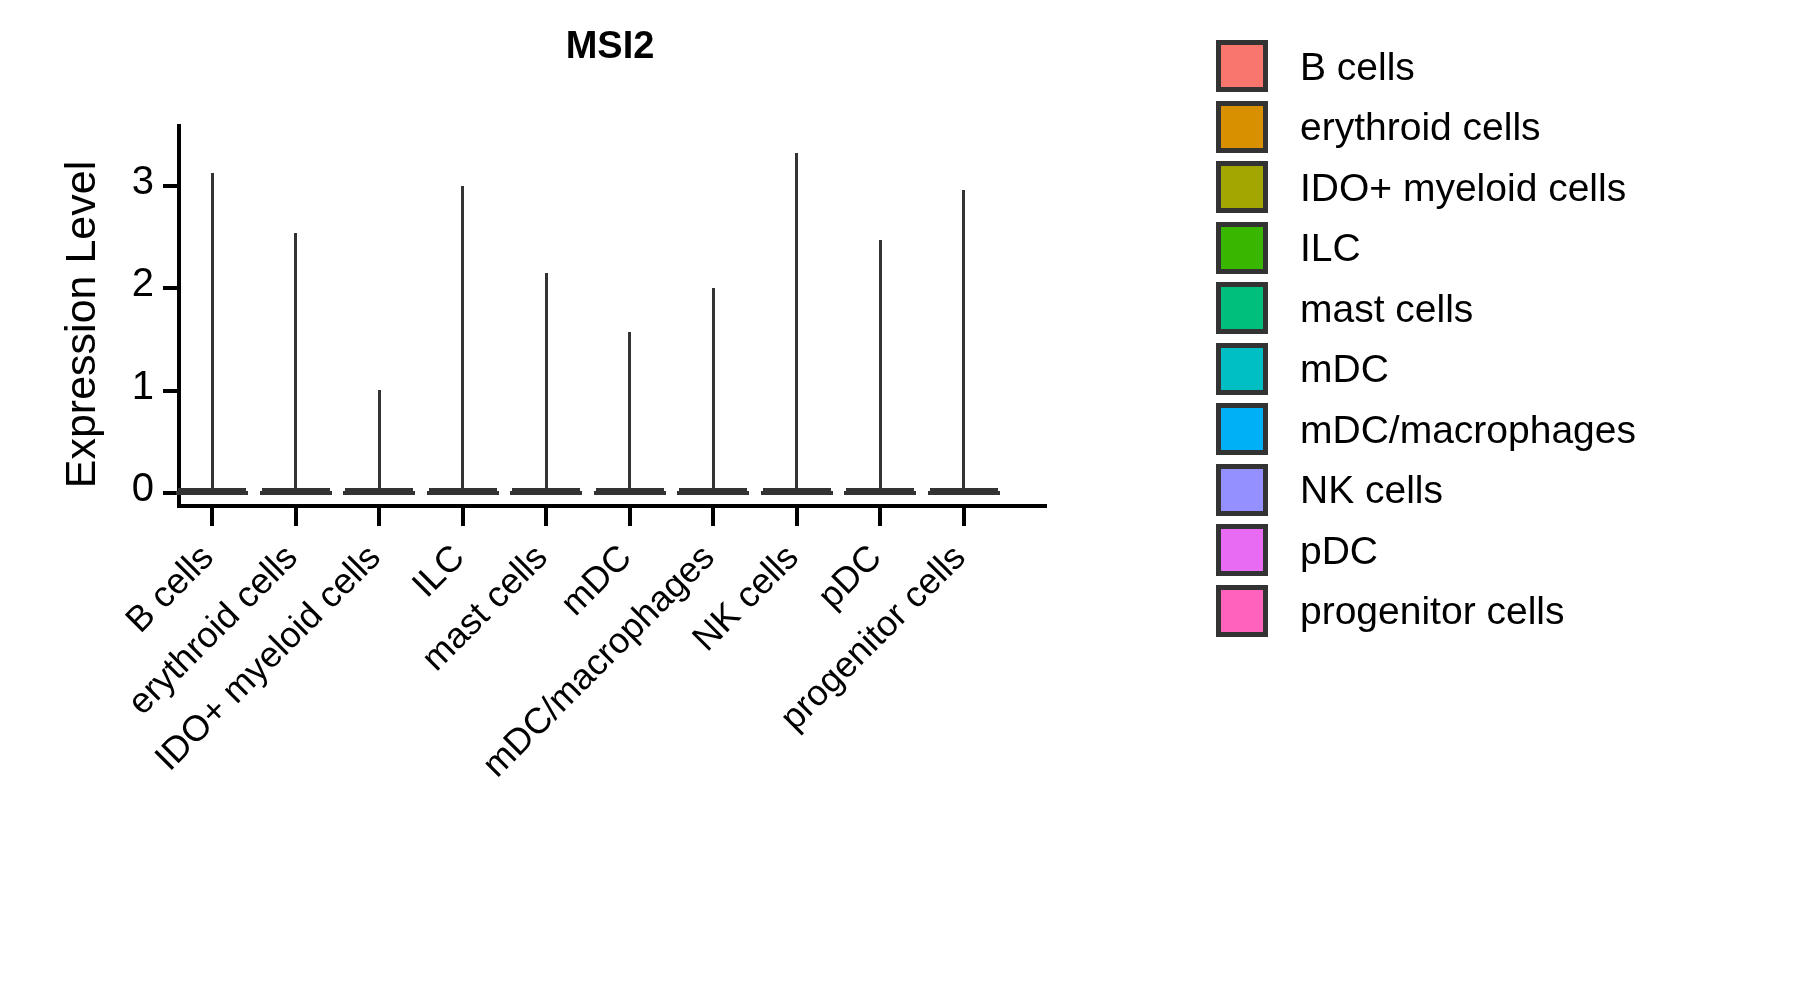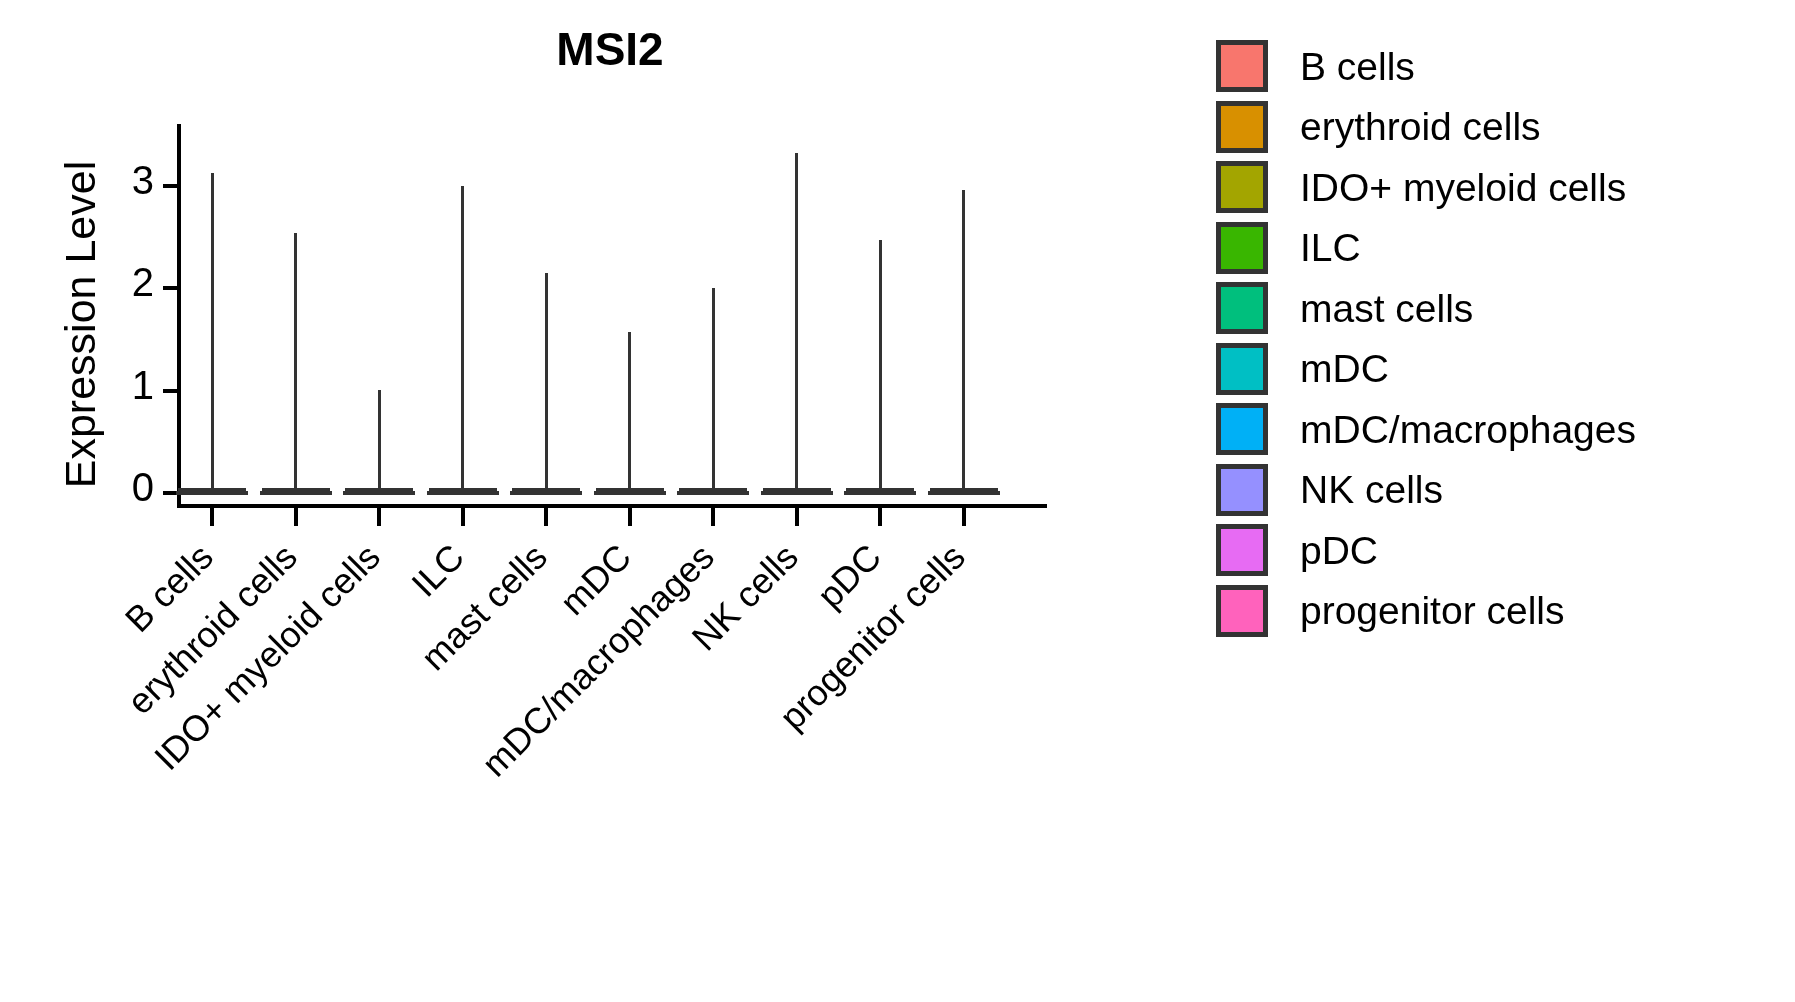--- a/index.html
+++ b/index.html
@@ -8,21 +8,21 @@
     font-family:"Liberation Sans", sans-serif;
     overflow:hidden;position:relative;
   }
   #figure{position:absolute;left:0;top:0;width:1795px;height:1002px;}
 
   
   #plot-title{
     position:absolute;
     left:330px;top:26px;width:560px;
     text-align:center;
-    font-size:46px;font-weight:bold;color:#000;
+    font-size:38px;font-weight:bold;color:#000;
     letter-spacing:0px;
     line-height:1;
   }
 
   
   #y-axis-title{
     position:absolute;
     left:-150px;top:300px;width:460px;
     transform:rotate(-90deg);
     transform-origin:center center;

